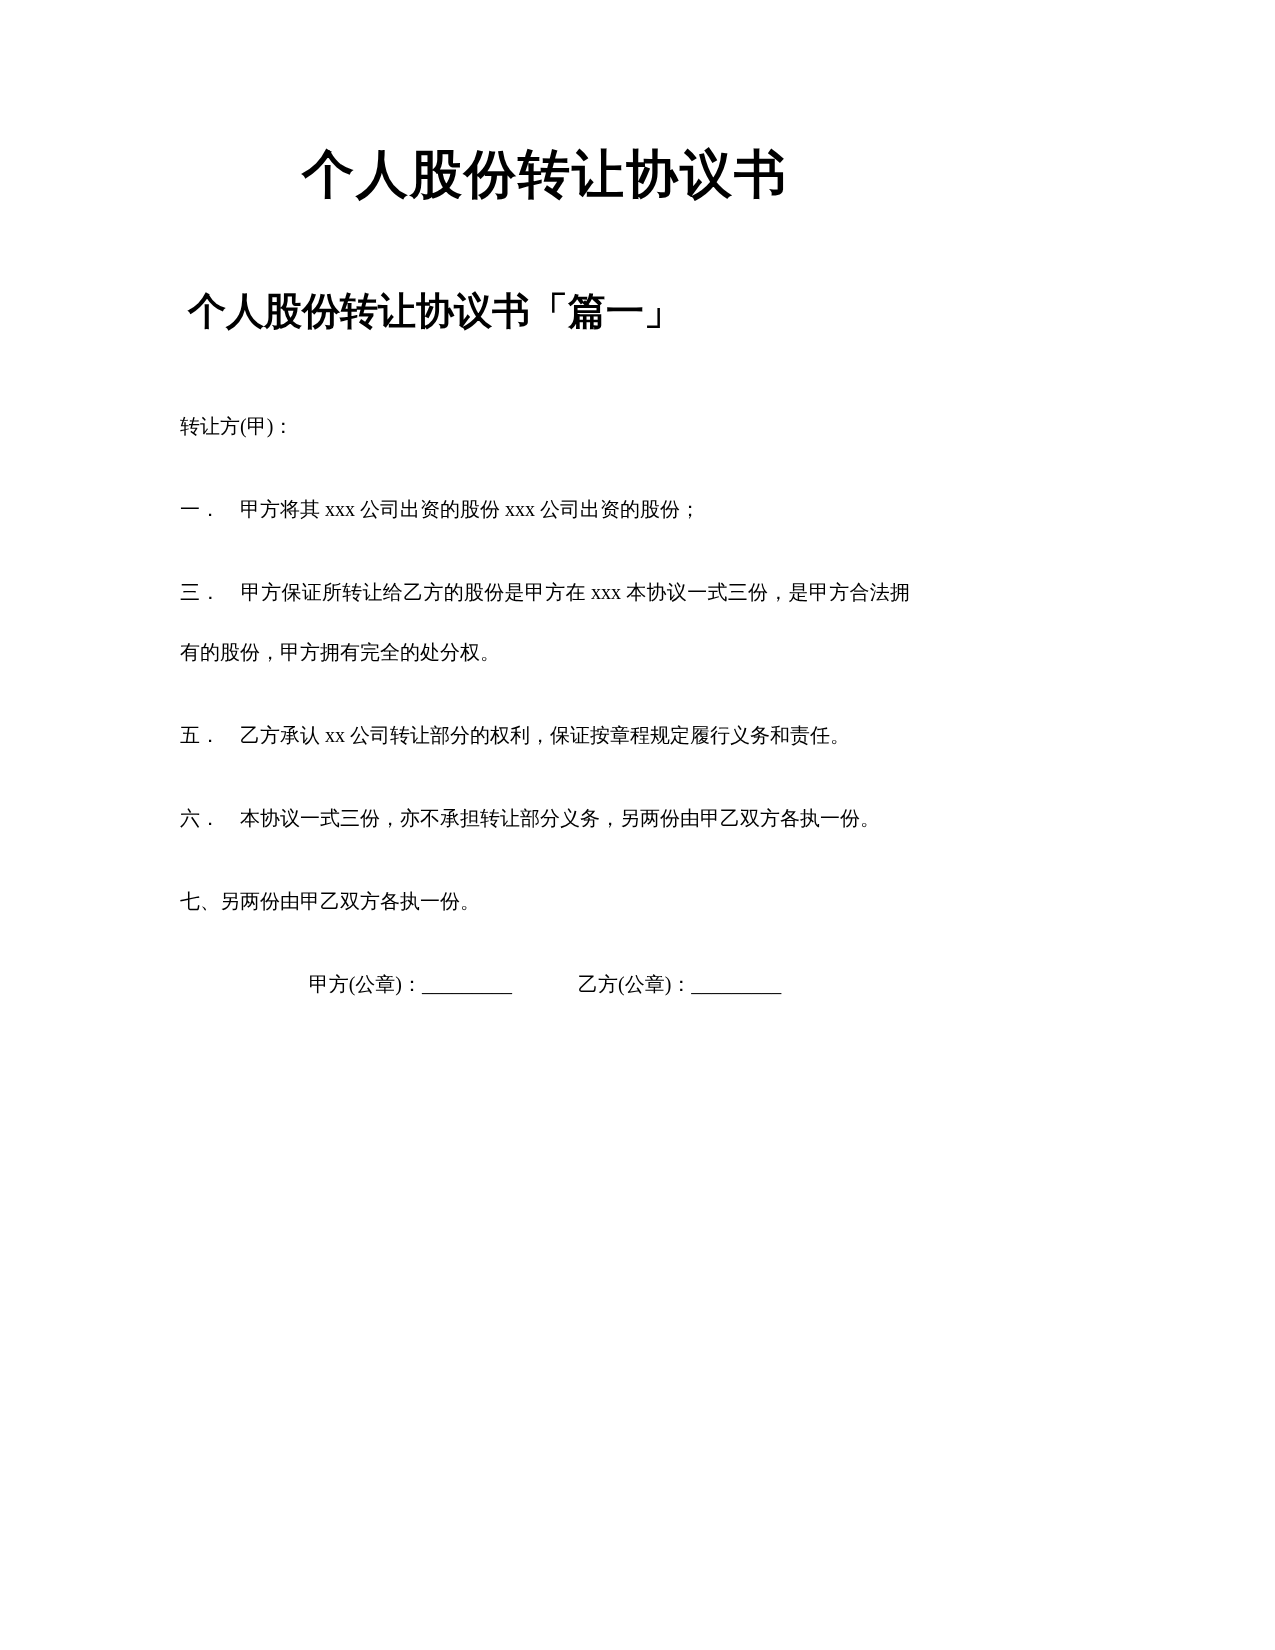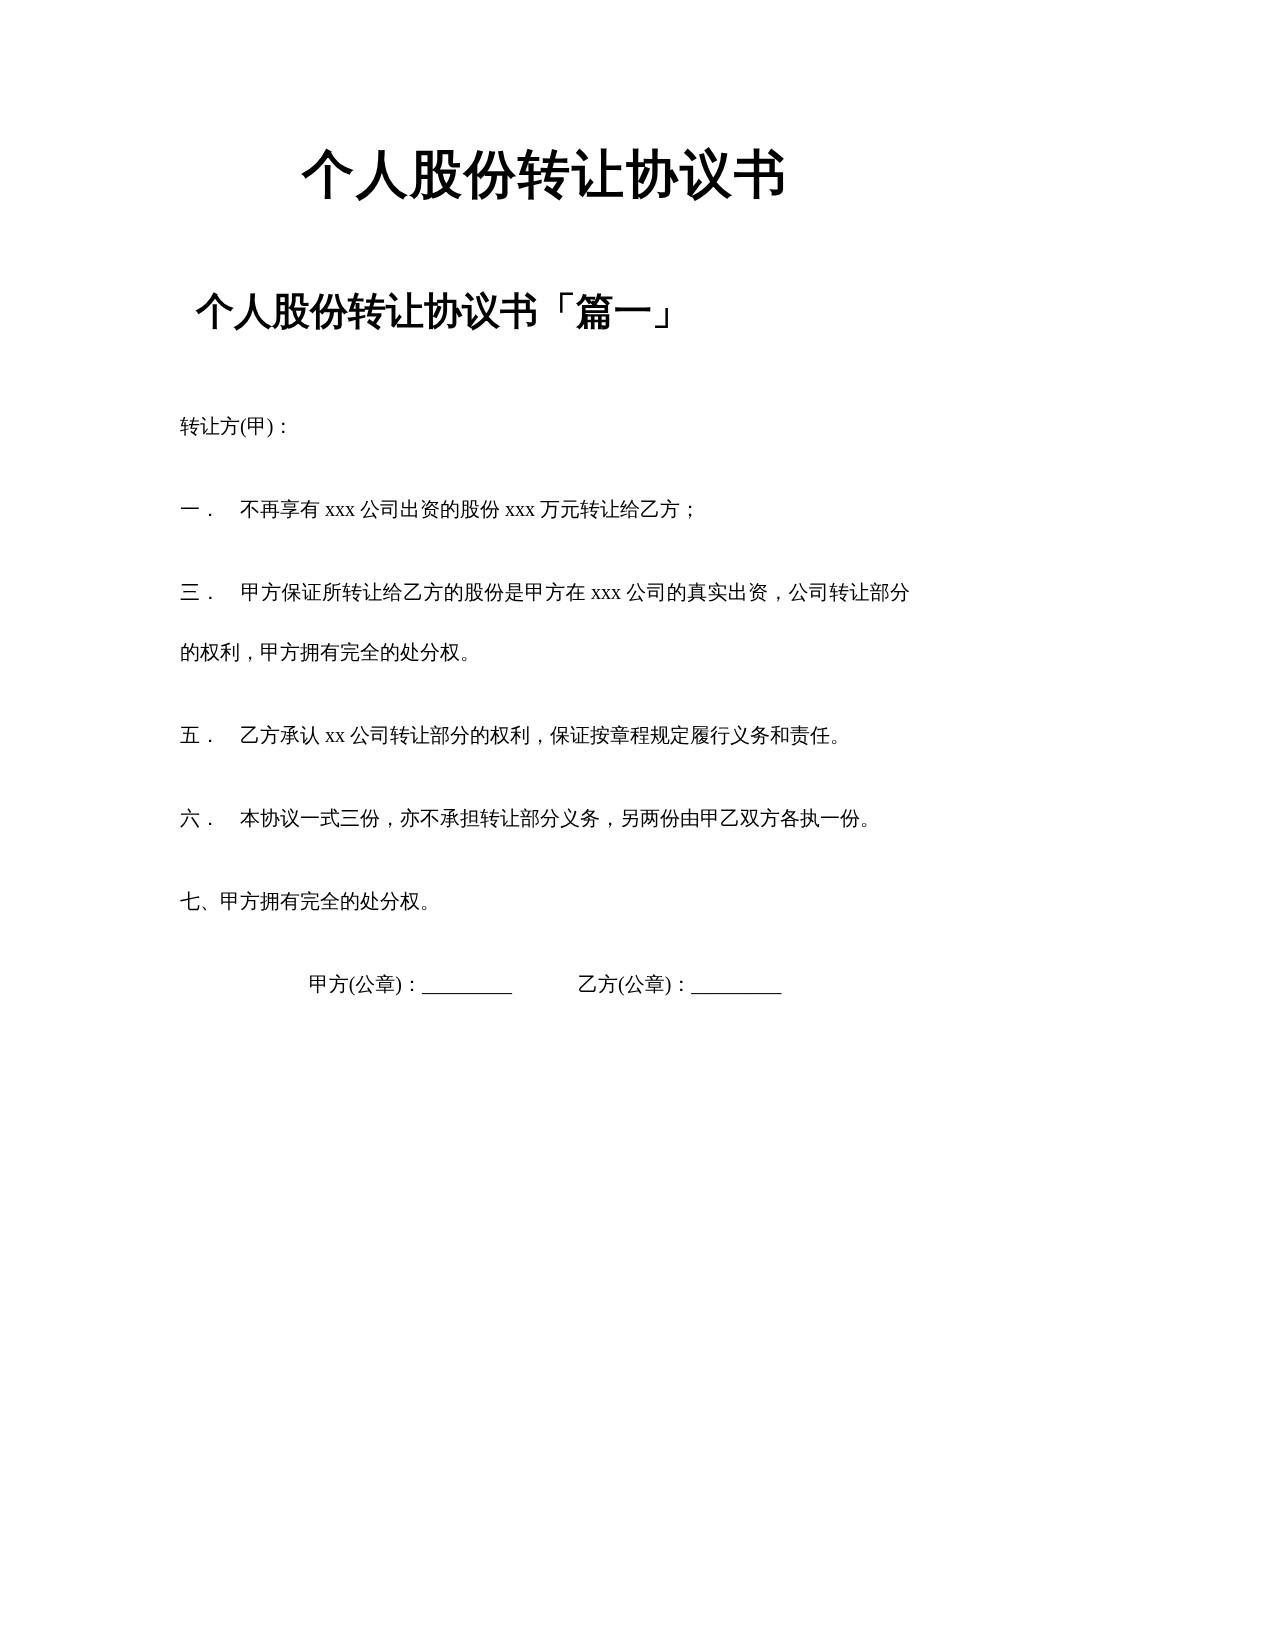--- a/index.html
+++ b/index.html
@@ -23,21 +23,21 @@
   }
   h1.doc-title {
     margin: 0;
     font-size: 52px;
     line-height: 70px;
     font-weight: bold;
     text-align: center;
     letter-spacing: 2px;
   }
   h2.section-heading {
-    margin: 76px 0 60px 16px;
+    margin: 76px 0 60px 8px;
     font-size: 38px;
     line-height: 50px;
     font-weight: bold;
     text-align: left;
   }
   p.para {
     margin: 0 0 23px 0;
     font-size: 20px;
     line-height: 60px;
     text-align: justify;
@@ -57,29 +57,29 @@
 
 <div class="page">
 
   <h1 class="doc-title">个人股份转让协议书</h1>
 
   <h2 class="section-heading">个人股份转让协议书「篇一」</h2>
 
   <p class="para">转让方(甲)：</p>
 
 
-  <p class="para">一．　不再享有 xxx 公司出资的股份 xxx 万元转让给乙方；</p>
+  <p class="para">一．　甲方将其 xxx 公司出资的股份 xxx 公司出资的股份；</p>
 
 
-  <p class="para">三．　甲方保证所转让给乙方的股份是甲方在 xxx 公司的真实出资，公司转让部分的权利，甲方拥有完全的处分权。</p>
+  <p class="para">三．　甲方保证所转让给乙方的股份是甲方在 xxx 本协议一式三份，是甲方合法拥有的股份，甲方拥有完全的处分权。</p>
 
 
   <p class="para">五．　乙方承认 xx 公司转让部分的权利，保证按章程规定履行义务和责任。</p>
 
   <p class="para">六．　本协议一式三份，亦不承担转让部分义务，另两份由甲乙双方各执一份。</p>
 
-  <p class="para">七、甲方拥有完全的处分权。</p>
+  <p class="para">七、另两份由甲乙双方各执一份。</p>
 
   <p class="para signature-line">
     <span>甲方(公章)：</span><span>_________</span><span class="sig-gap"></span><span>乙方(公章)：</span><span>_________</span>
   </p>
 
 </div>
 
 </body></html>

